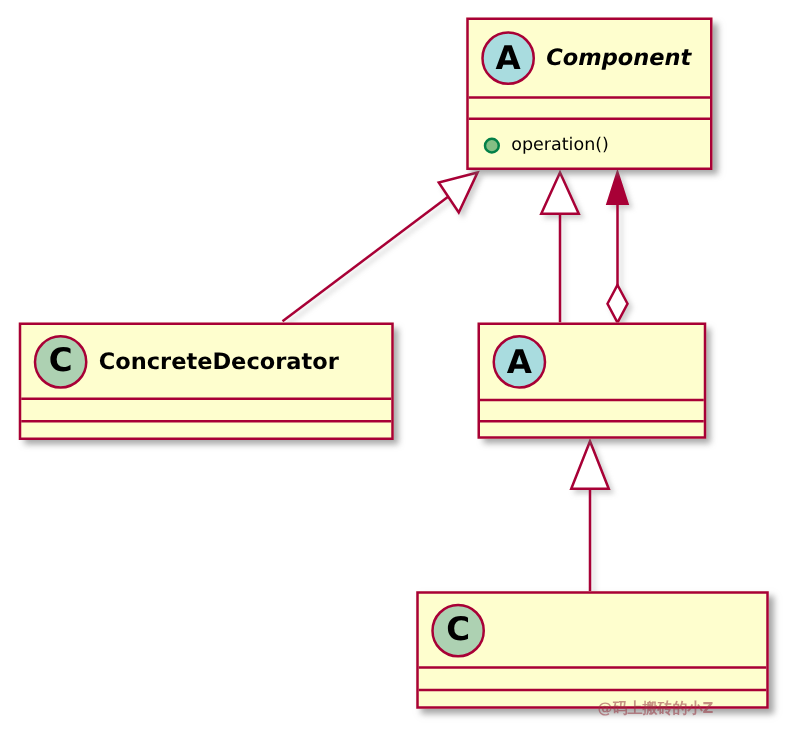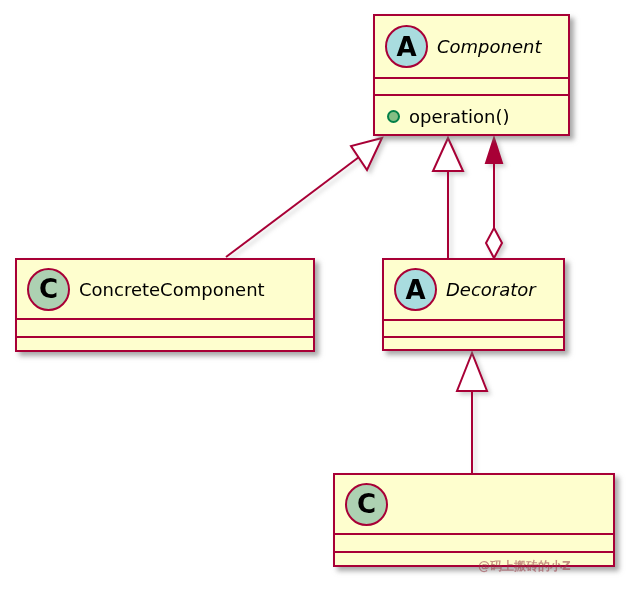--- a/index.html
+++ b/index.html
@@ -14,27 +14,27 @@
     box-shadow:4px 4px 5px rgba(110,110,110,0.6);box-sizing:border-box;
   }
   .class-title{display:flex;align-items:center;gap:9px;padding:0 10px;}
   .badge{
     flex:0 0 auto;width:43px;height:43px;border-radius:50%;
     border:2px solid #A80036;display:flex;align-items:center;justify-content:center;
     font-weight:bold;font-size:26px;color:#000;box-sizing:border-box;line-height:1;
   }
   .badge.abstract{background:#A9DCDF;}
   .badge.concrete{background:#ADD1B2;}
-  .class-name{font-size:18px;color:#000;white-space:nowrap;}
+  .class-name{font-size:18px;color:#000;white-space:nowrap;font-weight:bold;}
   .italic{font-style:italic;}
   .sec{border-top:2px solid #A80036;}
   .members{border-top:2px solid #A80036;display:flex;align-items:center;gap:9px;padding:0 12px;}
   .dot{flex:0 0 auto;width:13px;height:13px;border-radius:50%;
     background:#84BE84;border:2px solid #038048;box-sizing:border-box;}
-  .method-label{font-size:18px;color:#000;white-space:nowrap;}
+  .method-label{font-size:14px;color:#000;white-space:nowrap;}
   .watermark{position:absolute;z-index:5;white-space:nowrap;pointer-events:none;}
   .wm-url{left:374px;top:565px;font-size:14px;color:rgba(125,125,125,0.60);}
   .wm-overlay{left:478px;top:558px;font-size:12px;font-weight:bold;color:rgba(150,55,65,0.55);}
 </style>
 </head>
 <body>
 
 <div class="canvas">
 
   <svg class="connectors" viewBox="0 0 637 594">
@@ -69,30 +69,29 @@
     <div class="sec" style="height:15px;"></div>
     <div class="members" style="height:40px;">
       <span class="dot"></span>
       <span class="method-label">operation()</span>
     </div>
   </div>
 
   <div class="uml-class" style="left:15px;top:258px;width:300px;height:94px;">
     <div class="class-title" style="height:58px;">
       <span class="badge concrete">C</span>
-      <span class="class-name">ConcreteComponent</span>
+      <span class="class-name">ConcreteDecorator</span>
     </div>
     <div class="sec" style="height:16px;"></div>
     <div class="sec" style="height:12px;"></div>
   </div>
 
   <div class="uml-class" style="left:382px;top:258px;width:183px;height:93px;">
     <div class="class-title" style="height:59px;">
       <span class="badge abstract">A</span>
-      <span class="class-name italic">Decorator</span>
     </div>
     <div class="sec" style="height:15px;"></div>
     <div class="sec" style="height:11px;"></div>
   </div>
 
   <div class="uml-class" style="left:333px;top:473px;width:282px;height:94px;">
     <div class="class-title" style="height:58px;">
       <span class="badge concrete">C</span>
     </div>
     <div class="sec" style="height:16px;"></div>

